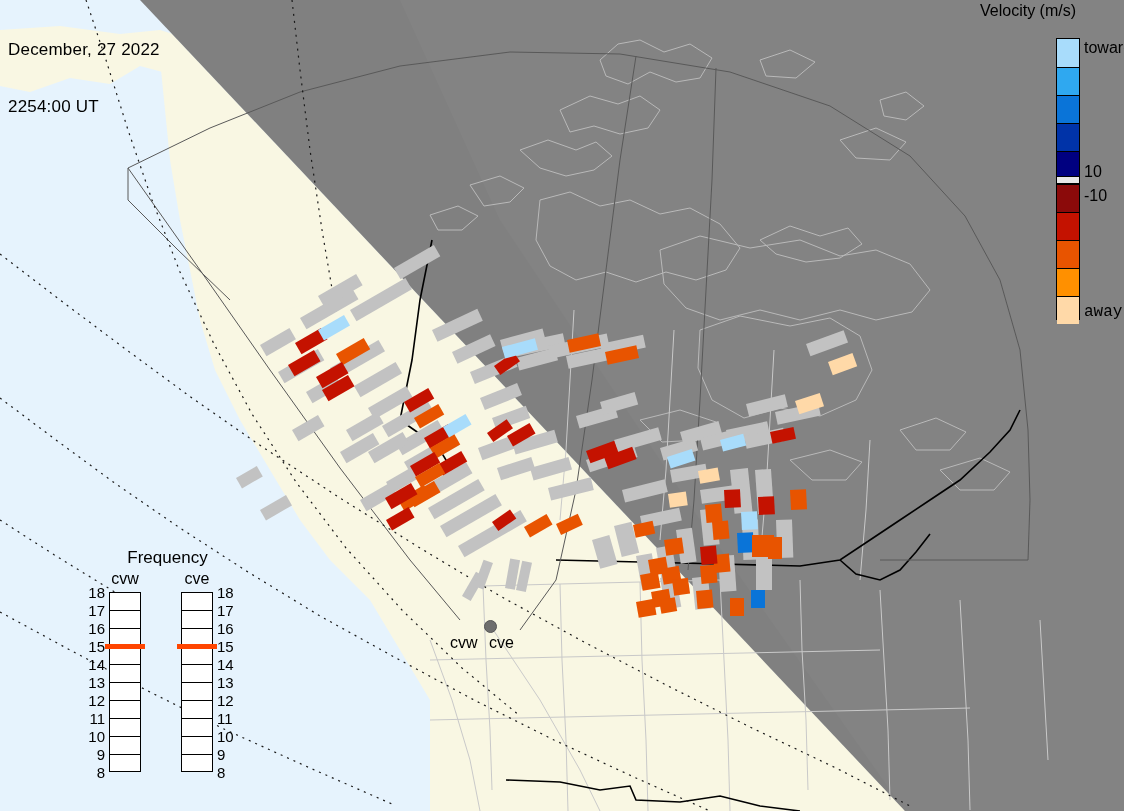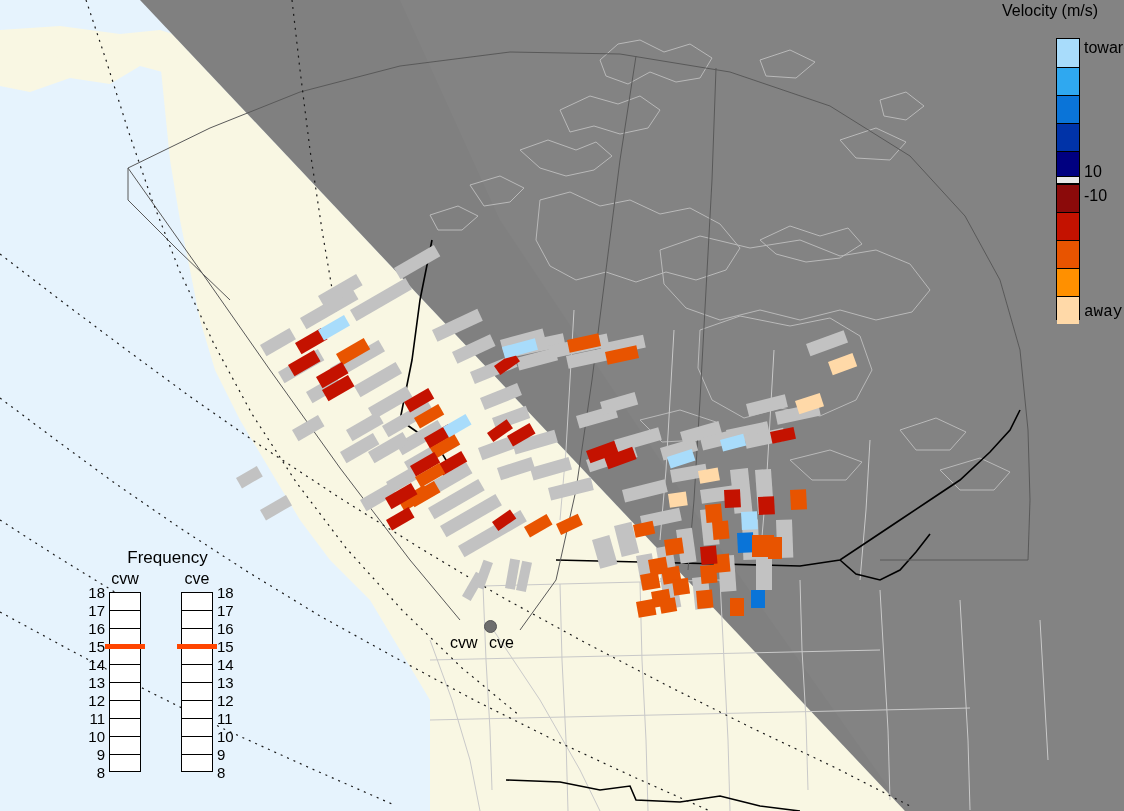--- a/index.html
+++ b/index.html
@@ -9,21 +9,21 @@
   
   #mapsvg{position:absolute;left:0;top:0;width:1124px;height:811px;}
 
   
   #stamp{position:absolute;left:8px;top:2px;color:#000;font-size:17px;line-height:19px;
          letter-spacing:.2px;white-space:pre;}
   #stamp div{font-family:"Liberation Sans",sans-serif;}
 
   
   #cbwrap{position:absolute;left:980px;top:0px;width:144px;height:330px;}
-  #cbtitle{position:absolute;left:0px;top:2px;width:140px;text-align:center;
+  #cbtitle{position:absolute;left:0px;top:2px;width:140px;text-align:left;
            font-size:16px;color:#000;white-space:nowrap;}
   #cbbar{position:absolute;left:1056px;top:38px;width:24px;height:282px;
          border:1px solid #000;box-sizing:border-box;}
   #cbbar .seg{width:100%;box-sizing:border-box;}
   #cbbar .seg.sep{border-top:1px solid #000;}
   .cbticks{position:absolute;left:990px;top:0;width:62px;height:330px;}
   .cbticks span{position:absolute;right:0;font-size:16px;color:#000;
                 transform:translateY(-50%);white-space:nowrap;}
   .cbside{position:absolute;left:1084px;top:0;width:46px;height:330px;}
   .cbside span{position:absolute;left:0;font-size:16px;color:#000;
@@ -595,20 +595,24 @@
         </g>
         <g transform="translate(668,494) rotate(-8)">
           <rect x="0" y="0" width="18" height="14" fill="#ffd9a8"></rect>
         </g>
         <g transform="translate(698,471) rotate(-10)">
           <rect x="0" y="0" width="20" height="13" fill="#ffd9a8"></rect>
         </g>
       </g>
   </svg>
 
+  <div id="stamp">
+    <div>December, 27 2022</div>
+    <div>2254:00 UT</div>
+  </div>
 
   <div id="cbwrap">
     <div id="cbtitle">Velocity (m/s)</div>
   </div>
   <div id="cbbar">
       <div class="seg" style="height: 28px; background: rgb(168, 220, 251);"></div>
       <div class="seg sep" style="height: 28px; background: rgb(47, 168, 240);"></div>
       <div class="seg sep" style="height: 28px; background: rgb(10, 116, 216);"></div>
       <div class="seg sep" style="height: 28px; background: rgb(0, 51, 168);"></div>
       <div class="seg sep" style="height: 25px; background: rgb(0, 0, 128);"></div>

